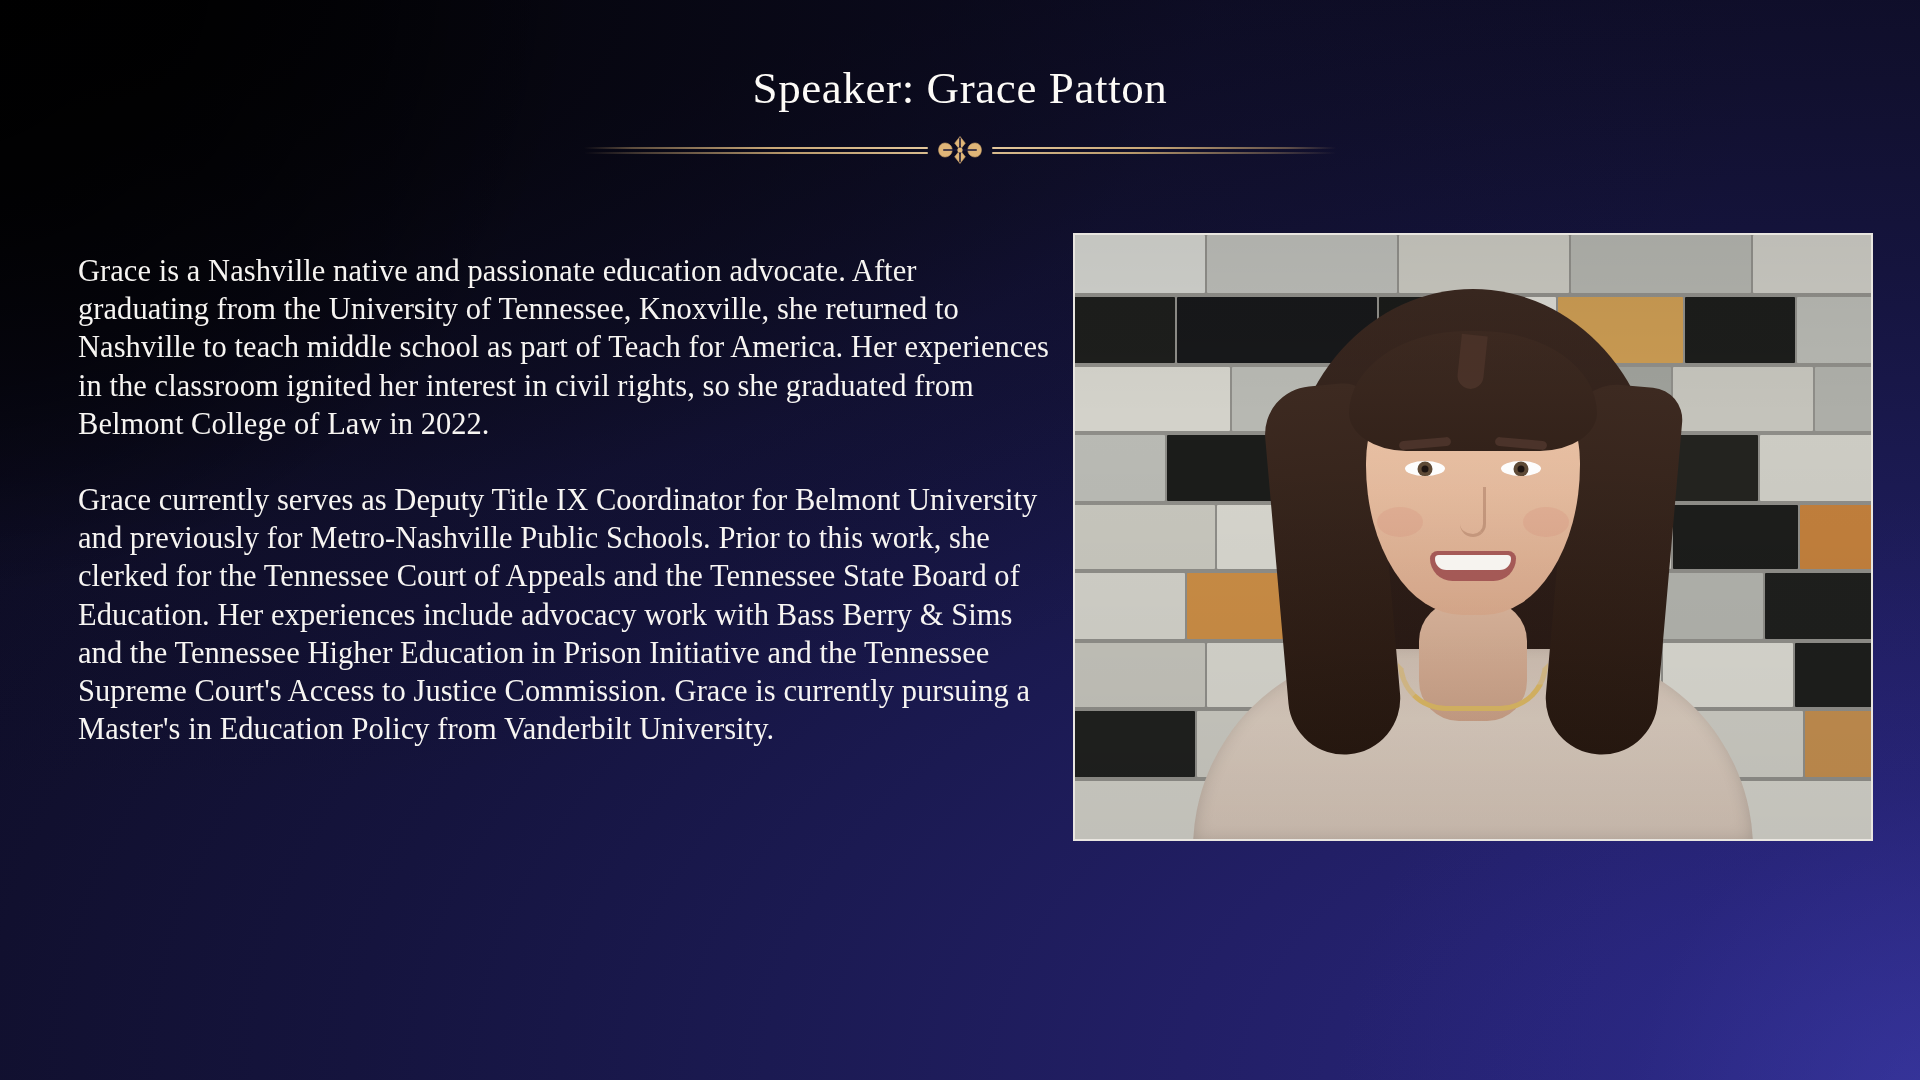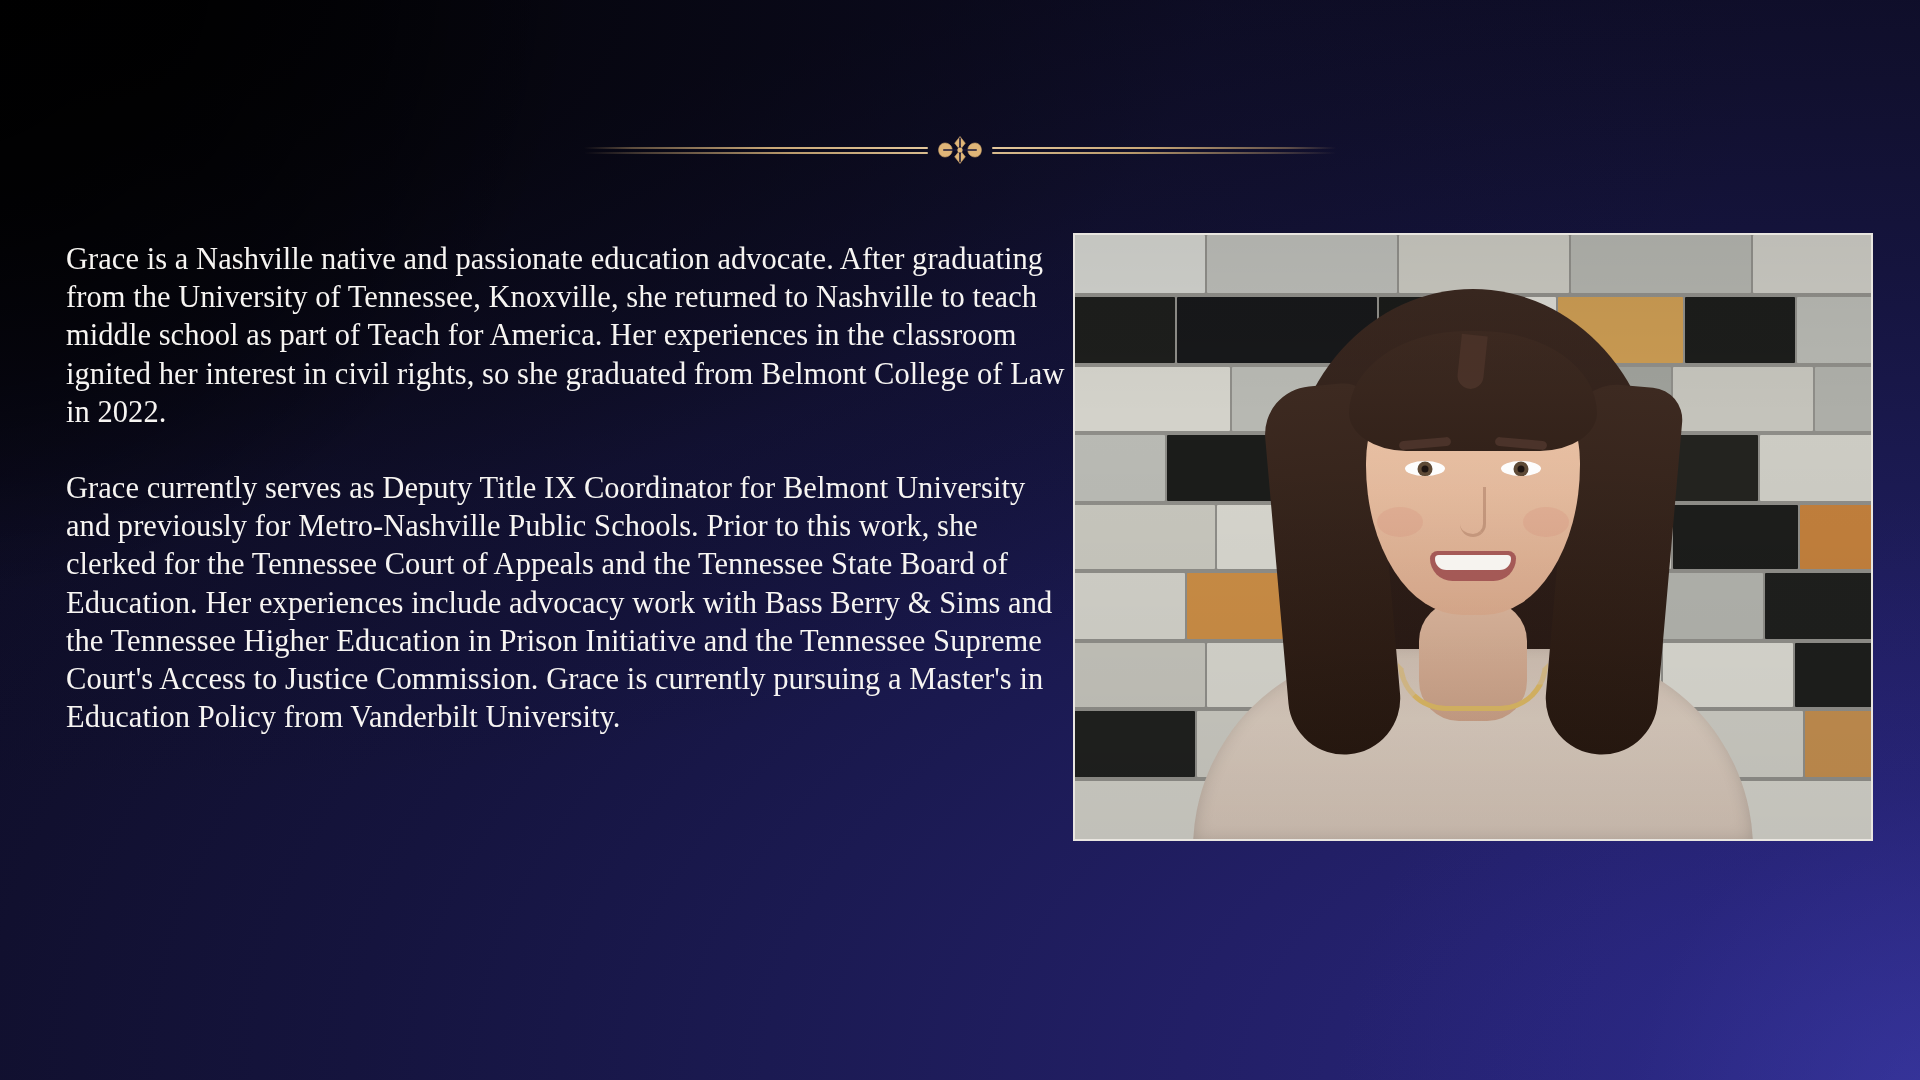--- a/index.html
+++ b/index.html
@@ -94,21 +94,21 @@
   .bio {
     position:absolute;
     left:66px; top:240px;
     width:1000px;
     color:#f7f5f2;
     font-family:"Liberation Serif", serif;
     font-size:30.5px;
     line-height:38.2px;
     letter-spacing:0.05px;
   }
-  .bio p { margin:0; }
+  .bio p { margin:12px; }
   .bio p + p { margin-top:38px; }
 
   
   .photo-frame {
     position:absolute;
     left:1073px; top:233px;
     width:800px; height:608px;
     border:2px solid #e9e6e0;
     overflow:hidden;
     background:#6d6b66;
@@ -230,20 +230,21 @@
     background:linear-gradient(to bottom, rgba(0,0,0,0.05), rgba(0,0,0,0) 30%, rgba(0,0,0,0.06));
     pointer-events:none;
   }
 </style>
 </head>
 <body>
 
 <div id="slide">
   <div id="content">
 
+    <div class="title">Speaker: Grace Patton</div>
 
     <div class="divider">
       <div class="rule left">
         <div class="ln a"></div>
           <div class="ln b"></div>
       </div>
 
       <div class="ornament">
         <svg width="46" height="30" viewBox="0 0 46 30" aria-hidden="true">
           <g fill="#e0b678" stroke="#caa066" stroke-width="0.6">

